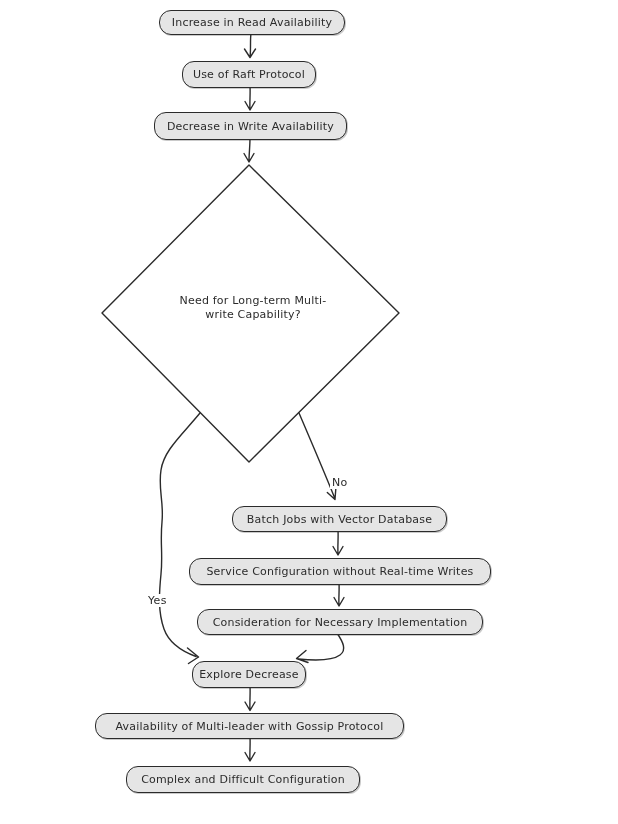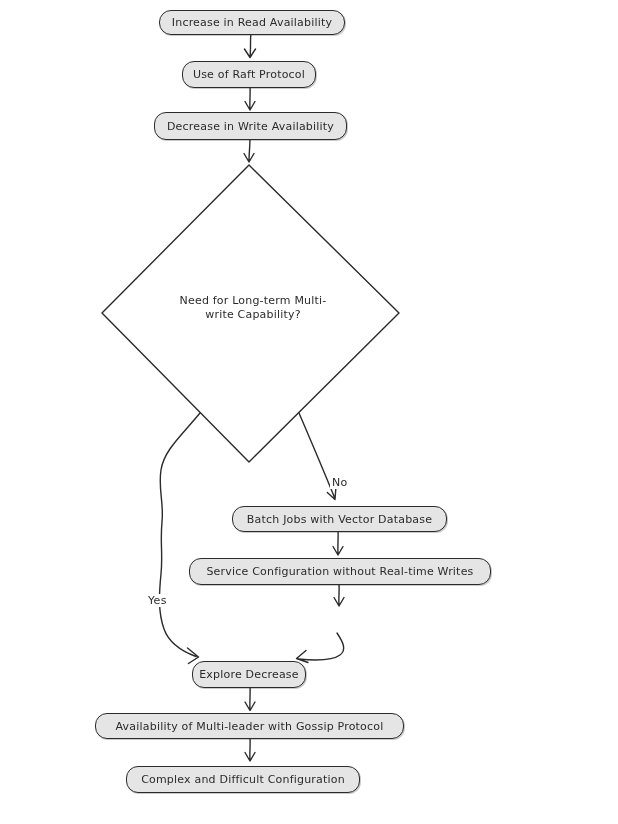--- a/index.html
+++ b/index.html
@@ -78,20 +78,23 @@
   <div class="edge-label yes">Yes</div>
 
   <div class="node" style="left:232px;top:506px;width:213px;height:24px">
     <span>Batch Jobs with Vector Database</span>
   </div>
 
   <div class="node" style="left:189px;top:558px;width:300px;height:25px">
     <span>Service Configuration without Real-time Writes</span>
   </div>
 
+  <div class="node" style="left:197px;top:609px;width:284px;height:24px">
+    <span>Consideration for Necessary Implementation</span>
+  </div>
 
   <div class="node" style="left:192px;top:661px;width:112px;height:25px">
     <span>Explore Decrease</span>
   </div>
 
   <div class="node" style="left:95px;top:713px;width:307px;height:24px">
     <span>Availability of Multi-leader with Gossip Protocol</span>
   </div>
 
   <div class="node" style="left:126px;top:766px;width:232px;height:25px">

